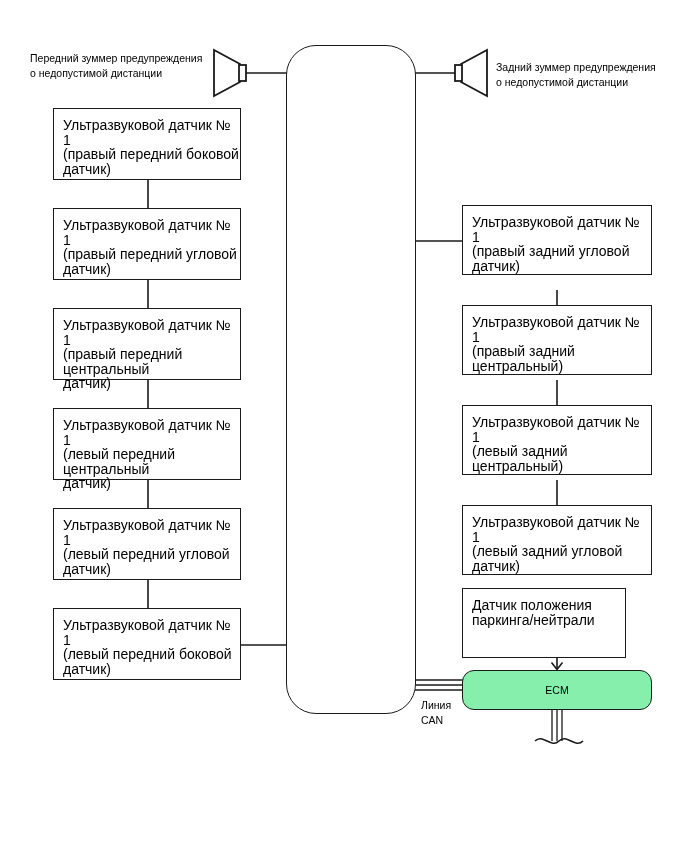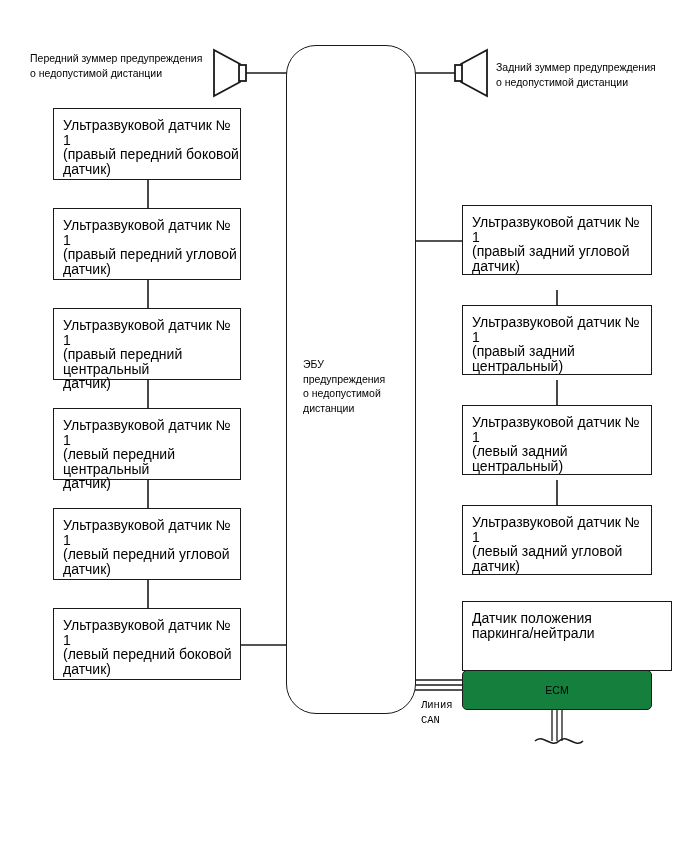--- a/index.html
+++ b/index.html
@@ -47,22 +47,22 @@
     position: absolute;
     font-size: 10.5px;
     line-height: 14.5px;
     white-space: pre-line;
     color: #000000;
   }
   .ecm-box {
     position: absolute;
     box-sizing: border-box;
     border: 1.6px solid #1a1a1a;
-    border-radius: 5px;
-    background: #15803d;
+    border-radius: 12px;
+    background: #86efac;
     display: flex;
     align-items: center;
     justify-content: center;
     font-size: 10.5px;
     color: #000000;
   }
   svg.overlay {
     position: absolute;
     left: 0;
     top: 0;
@@ -145,24 +145,20 @@
 
   </svg>
 
   <div class="label" style="left:30px; top:51px; width:180px;">Передний зуммер предупреждения
 о недопустимой дистанции</div>
 
   <div class="label" style="left:496px; top:48px; width:185px;margin-top:12px;">Задний зуммер предупреждения
 о недопустимой дистанции</div>
 
   <div class="ecu-box" style="left:286px; top:45px; width:130px; height:669px;"></div>
-  <div class="ecu-text" style="left:303px; top:357px; width:110px;">ЭБУ
-предупреждения
-о недопустимой
-дистанции</div>
 
   <div class="box" style="left:53px; top:108px; width:188px; height:72px;">Ультразвуковой датчик № 1
 (правый передний боковой
 датчик)</div>
 
   <div class="box" style="left:53px; top:208px; width:188px; height:72px;">Ультразвуковой датчик № 1
 (правый передний угловой
 датчик)</div>
 
   <div class="box" style="left:53px; top:308px; width:188px; height:72px;">Ультразвуковой датчик № 1
@@ -186,21 +182,21 @@
 
   <div class="box" style="left:462px; top:305px; width:190px; height:70px;">Ультразвуковой датчик № 1
 (правый задний центральный)</div>
 
   <div class="box" style="left:462px; top:405px; width:190px; height:70px;">Ультразвуковой датчик № 1
 (левый задний центральный)</div>
 
   <div class="box" style="left:462px; top:505px; width:190px; height:70px;">Ультразвуковой датчик № 1
 (левый задний угловой датчик)</div>
 
-  <div class="box" style="left:462px; top:588px; width:210px; height:70px;margin-top:13px;">Датчик положения
+  <div class="box" style="left:462px; top:588px; width:164px; height:70px;">Датчик положения
 паркинга/нейтрали</div>
 
   <div class="ecm-box" style="left:462px; top:670px; width:190px; height:40px;">ECM</div>
 
-  <div class="label" style="left:421px; top:698px; width:60px;font-family:Liberation Mono, monospace;">Линия
+  <div class="label" style="left:421px; top:698px; width:60px;">Линия
 CAN</div>
 
 </div>
 
 </body></html>

